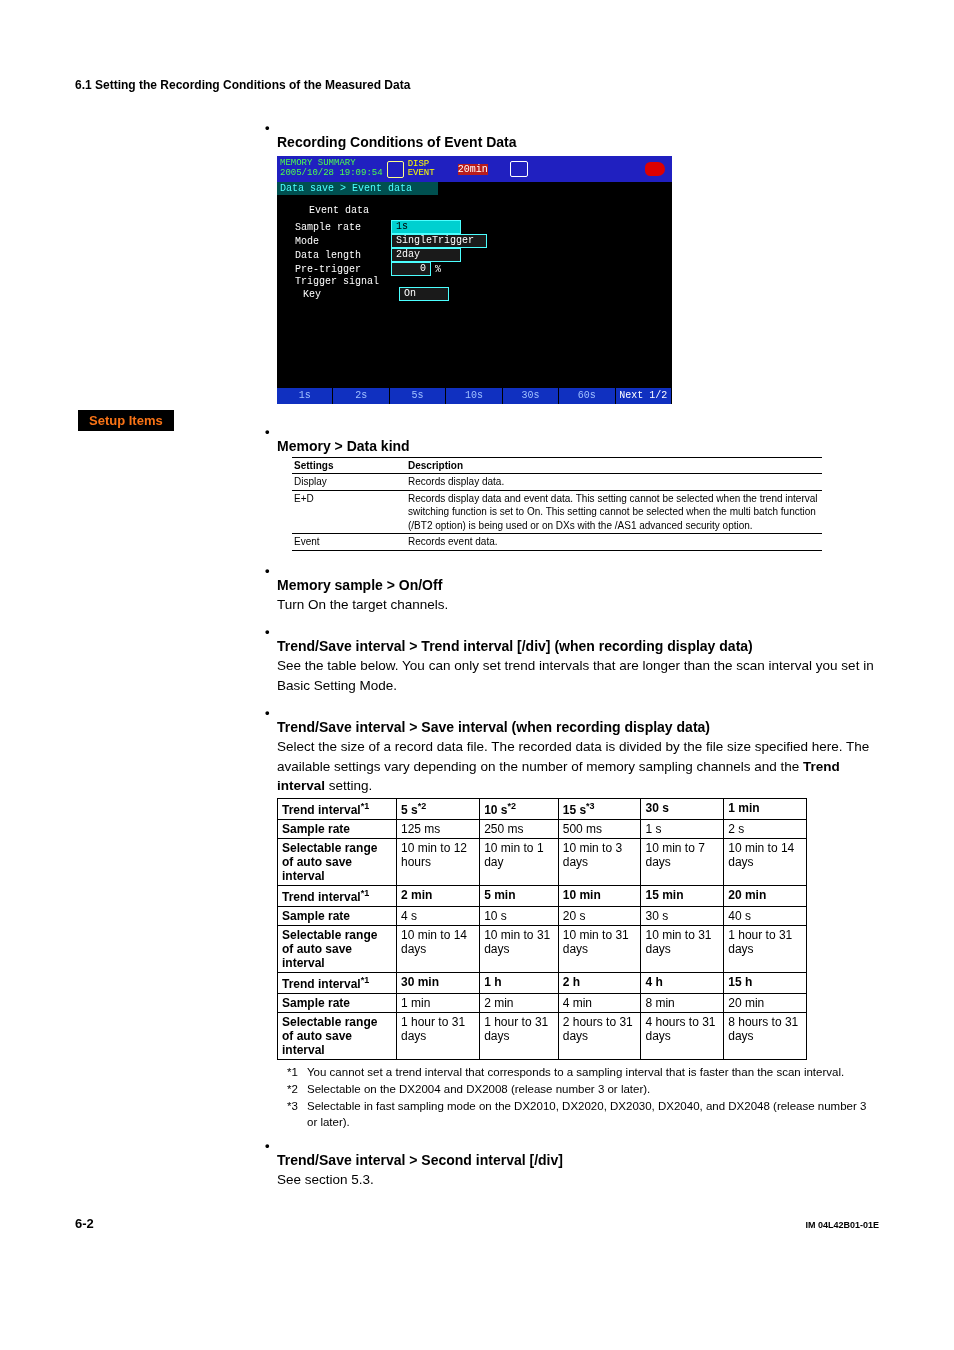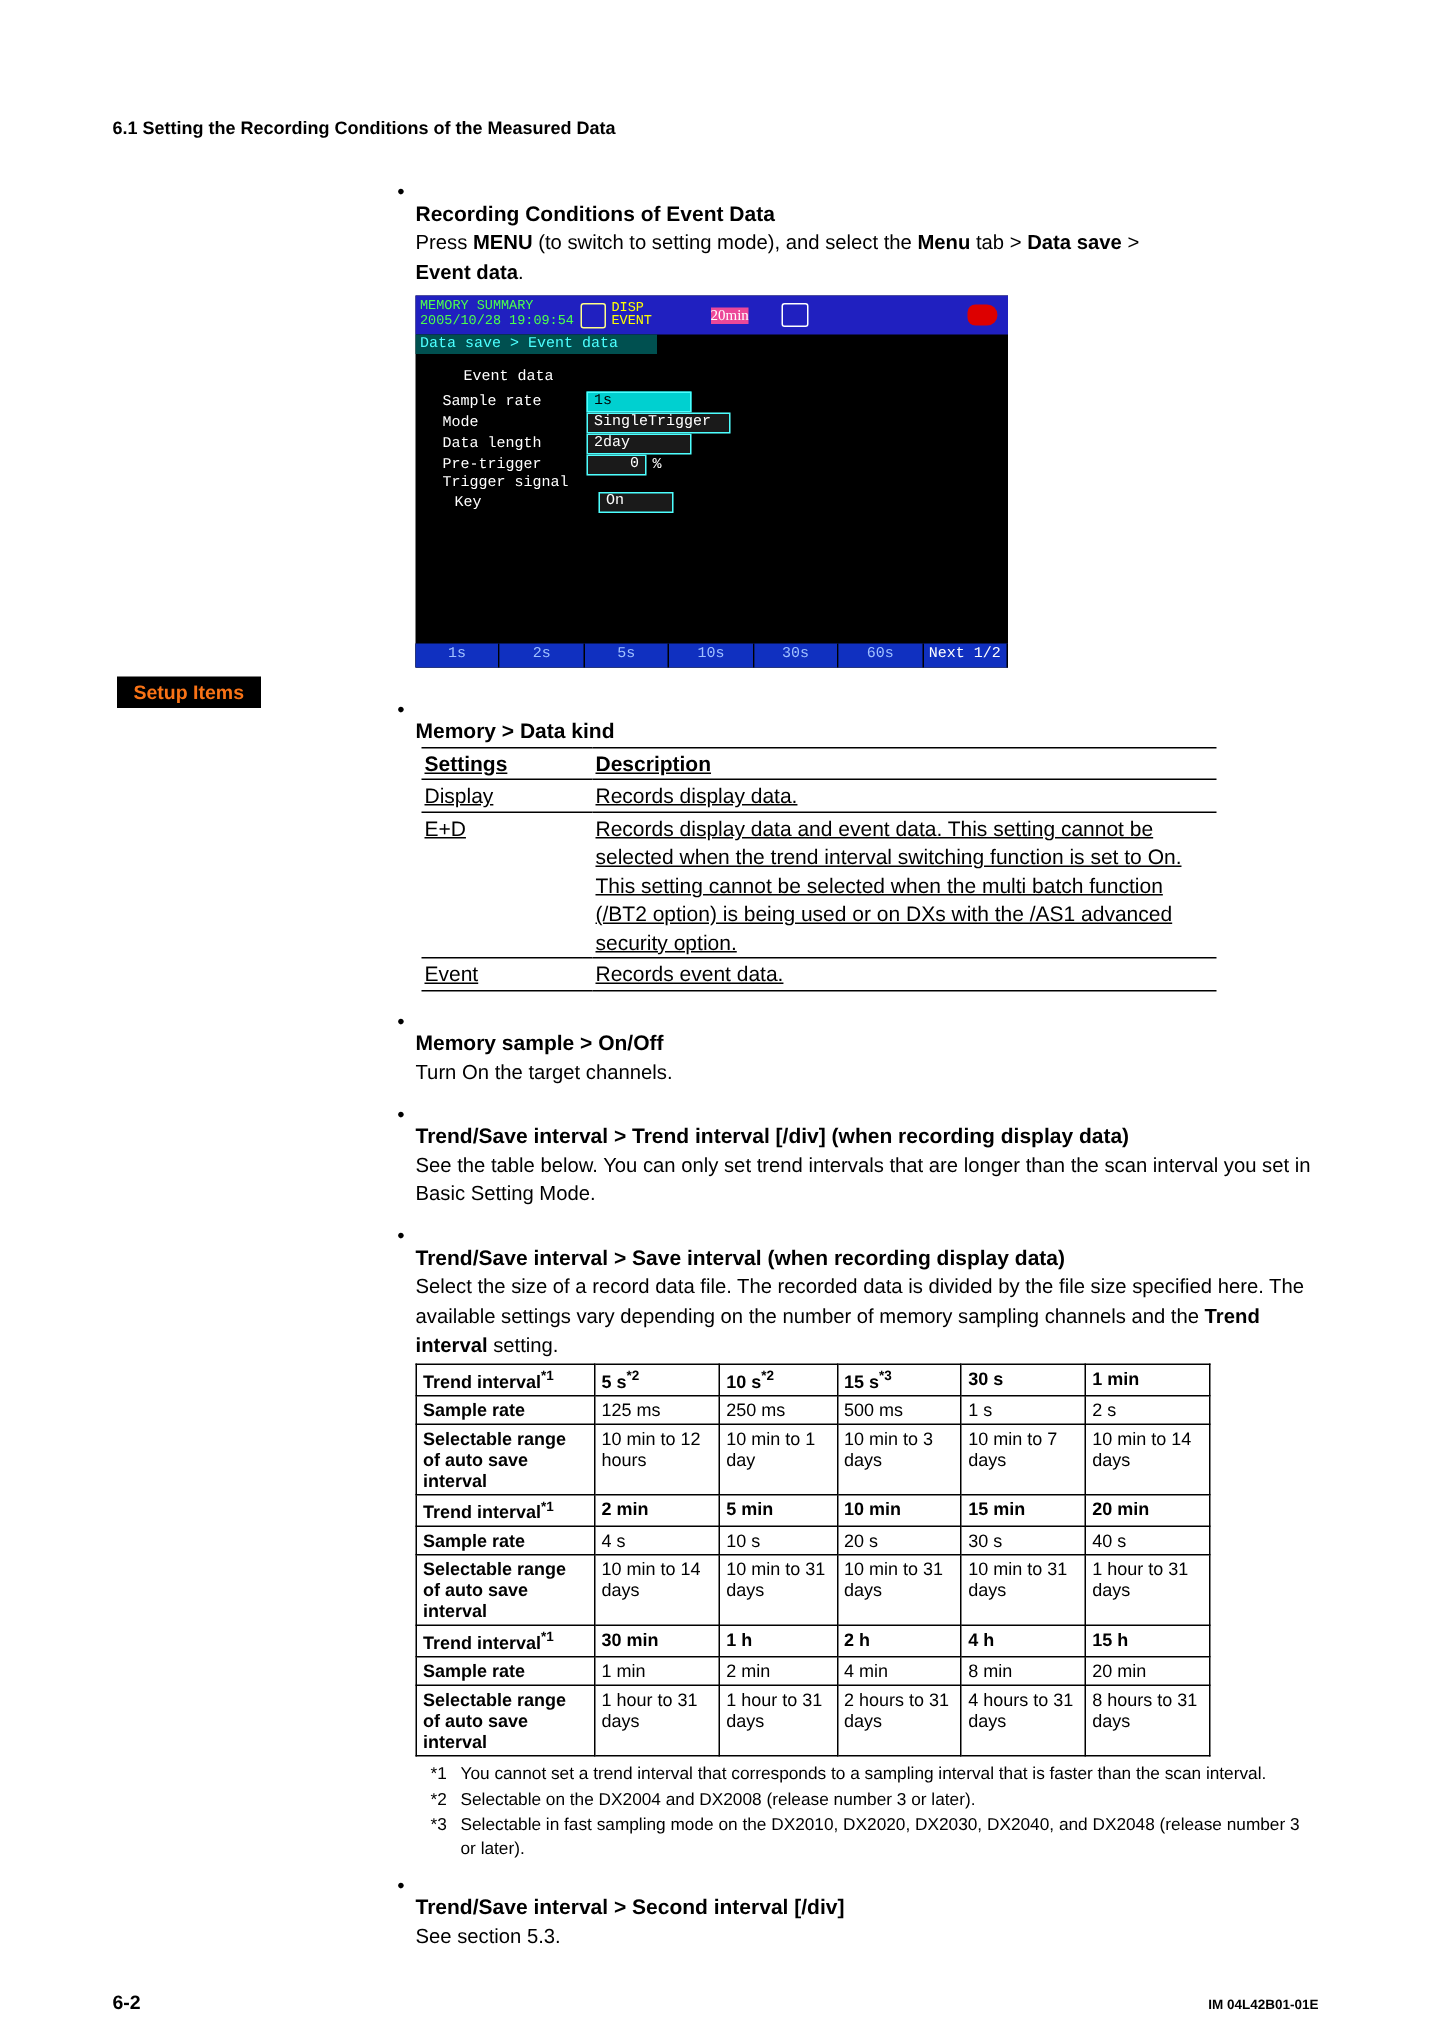--- a/index.html
+++ b/index.html
@@ -68,24 +68,23 @@
     font-size: 9px;
   }
   .instr-top .disp-event {
     background: #2020c0;
     color: #ff0;
     font-size: 9px;
     line-height: 1.0;
   }
   .instr-top .timeind {
     color: #fff;
-    background: #ec4899;
-    margin-left: 35px;
-    font-size: 10px;
-    font-family: Liberation Serif, serif;
+    background: #b91c1c;
+    margin-left: 19px;
+    font-size: 10px;
   }
   .instr-top .speaker {
     width: 20px;
     height: 14px;
     background: #d00;
     border-radius: 6px 8px 8px 6px;
     margin-left: auto;
     margin-right: 4px;
   }
   .tool-icon {
@@ -153,26 +152,25 @@
   .setup-items-label {
     position: absolute;
     left: 78px;
     background: #000;
     color: #f97316;
     font-weight: bold;
     font-size: 13px;
     padding: 3px 11px;
   }
   .dk-table {
-    margin-left: 16px;
+    margin-left: 27px;
     margin-top: 3px;
     border-collapse: collapse;
     width: 530px;
-    font-size: 14px;
-    text-decoration: underline;
+    font-size: 10px;
   }
   .dk-table th {
     text-align: left;
     border-top: 1.2px solid #000;
     border-bottom: 1.2px solid #000;
     padding: 2px 2px;
     font-weight: bold;
   }
   .dk-table td {
     vertical-align: top;
@@ -221,23 +219,20 @@
 <body>
 
 <div class="page">
   <div class="section-header">6.1  Setting the Recording Conditions of the Measured Data</div>
 
   <div class="indent-block">
 
     <div class="bullet">
       <div class="dot">•</div>
       <div class="title">Recording Conditions of Event Data</div>
-    </div>
-    <div class="para">
-      <span>Press </span><span class="bold">MENU</span><span> (to switch to setting mode), and select the </span><span class="bold">Menu</span><span> tab &gt; </span><span class="bold">Data save</span><span> &gt; </span><br><span class="bold">Event data</span><span>.</span>
     </div>
 
     <div class="instrument-screenshot">
       <div class="instr-top">
         <div class="left-block">
           <div>MEMORY SUMMARY</div>
           <div>2005/10/28 19:09:54</div>
         </div>
         <span class="tool-icon"></span>
         <div class="disp-event">

